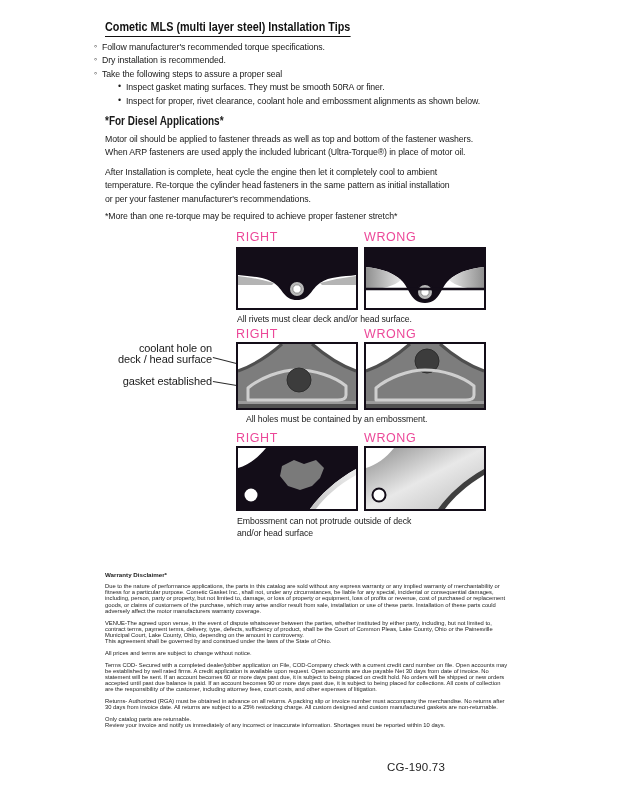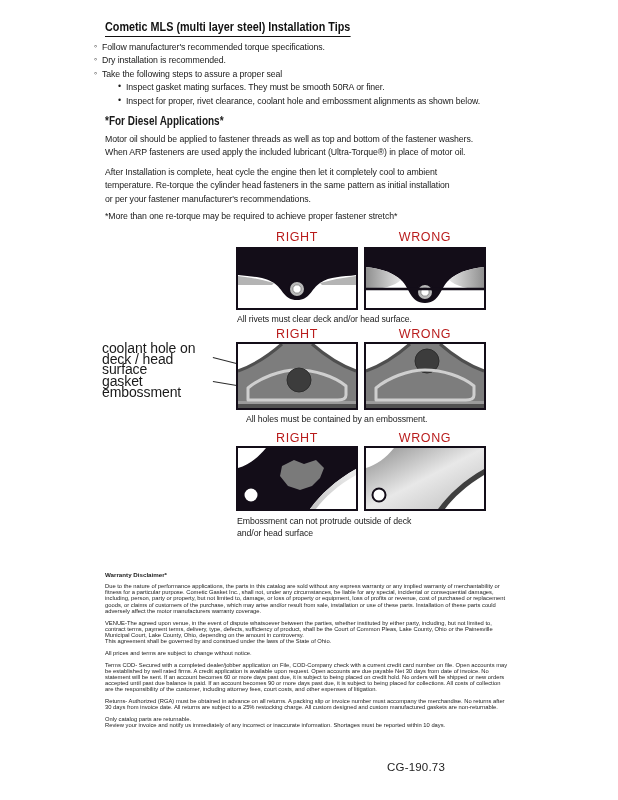--- a/index.html
+++ b/index.html
@@ -15,24 +15,24 @@
     transform:scaleX(0.80);transform-origin:0 0;white-space:nowrap;
   }
   .body-text{font-size:9.5px;letter-spacing:-0.1px;line-height:13.4px;
     transform:scaleX(0.92);transform-origin:0 0;white-space:nowrap;}
   .wrapless{white-space:pre-line;}
   .tips{left:94px;top:40px;}
   .tip-row{display:flex;align-items:flex-start;line-height:13.4px;font-size:9.5px;letter-spacing:-0.1px;}
   .tip-row .glyph{width:8px;flex:0 0 8px;font-size:9px;line-height:13.4px;}
   .tip-sub{padding-left:24px;}
   .sect-head{font-size:12.5px;font-weight:bold;transform:scaleX(0.80);transform-origin:0 0;white-space:nowrap;}
-  .fig-label{font-size:12.5px;letter-spacing:0.6px;text-align:center;width:122px;color:#b91c1c;}
+  .fig-label{font-size:12.5px;letter-spacing:0.6px;width:122px;color:#ec4899;}
   .caption{font-size:9.5px;letter-spacing:-0.1px;line-height:11.5px;
     transform:scaleX(0.92);transform-origin:0 0;white-space:pre-line;}
-  .annot{font-size:14px;letter-spacing:-0.1px;line-height:10.5px;width:110px;white-space:pre-line;}
+  .annot{font-size:11px;letter-spacing:-0.1px;line-height:10.5px;text-align:right;width:110px;white-space:pre-line;}
   .leader{position:absolute;height:1.2px;background:#2a2a2a;transform-origin:0 0;}
   .fineprint{left:105px;top:571px;width:418px;}
   .fineprint h4{margin:0 0 5px 0;font-size:6.2px;font-weight:bold;}
   .fineprint p{margin:0 0 5.5px 0;font-size:5.8px;line-height:6.2px;white-space:pre-line;color:#222;}
   .footer-code{left:387px;top:761px;font-size:11.5px;letter-spacing:0.2px;color:#222;}
   svg{display:block;}
 </style>
 </head>
 <body>
 
@@ -103,21 +103,21 @@
   <rect x="1" y="1" width="120" height="61" fill="none" stroke="#130d18" stroke-width="2"></rect>
 </svg>
 
 <div class="abs caption" style="left:237px;top:313px;">All rivets must clear deck and/or head surface.</div>
 
 <div class="abs fig-label" style="left:236px;top:327px;">RIGHT</div>
 <div class="abs fig-label" style="left:364px;top:327px;">WRONG</div>
 
 <div class="abs annot" style="left:102px;top:343px;">coolant hole on
 deck / head surface</div>
-<div class="abs annot" style="left:102px;top:376px;">gasket embossment</div>
+<div class="abs annot" style="left:102px;top:376px;">gasket established</div>
 <div class="leader" style="left:213px;top:357px;width:79px;transform:rotate(14.2deg);"></div>
 <div class="leader" style="left:213px;top:381px;width:47px;transform:rotate(9.5deg);"></div>
 
 <svg class="abs" style="left:236px;top:342px;" width="122" height="68" viewBox="0 0 122 68">
   <rect x="1" y="1" width="120" height="66" fill="#7d7d7d"></rect>
   <path d="M2,2 L46,2 C30,16 16,24 2,29 Z" fill="#ffffff"></path>
   <path d="M120,2 L76,2 C92,16 106,24 120,29 Z" fill="#ffffff"></path>
   <path d="M46,2 C30,16 16,24 2,29" fill="none" stroke="#4f4f4f" stroke-width="3"></path>
   <path d="M76,2 C92,16 106,24 120,29" fill="none" stroke="#4f4f4f" stroke-width="3"></path>
   <rect x="2" y="59" width="118" height="3" fill="#9b9b9b"></rect>

